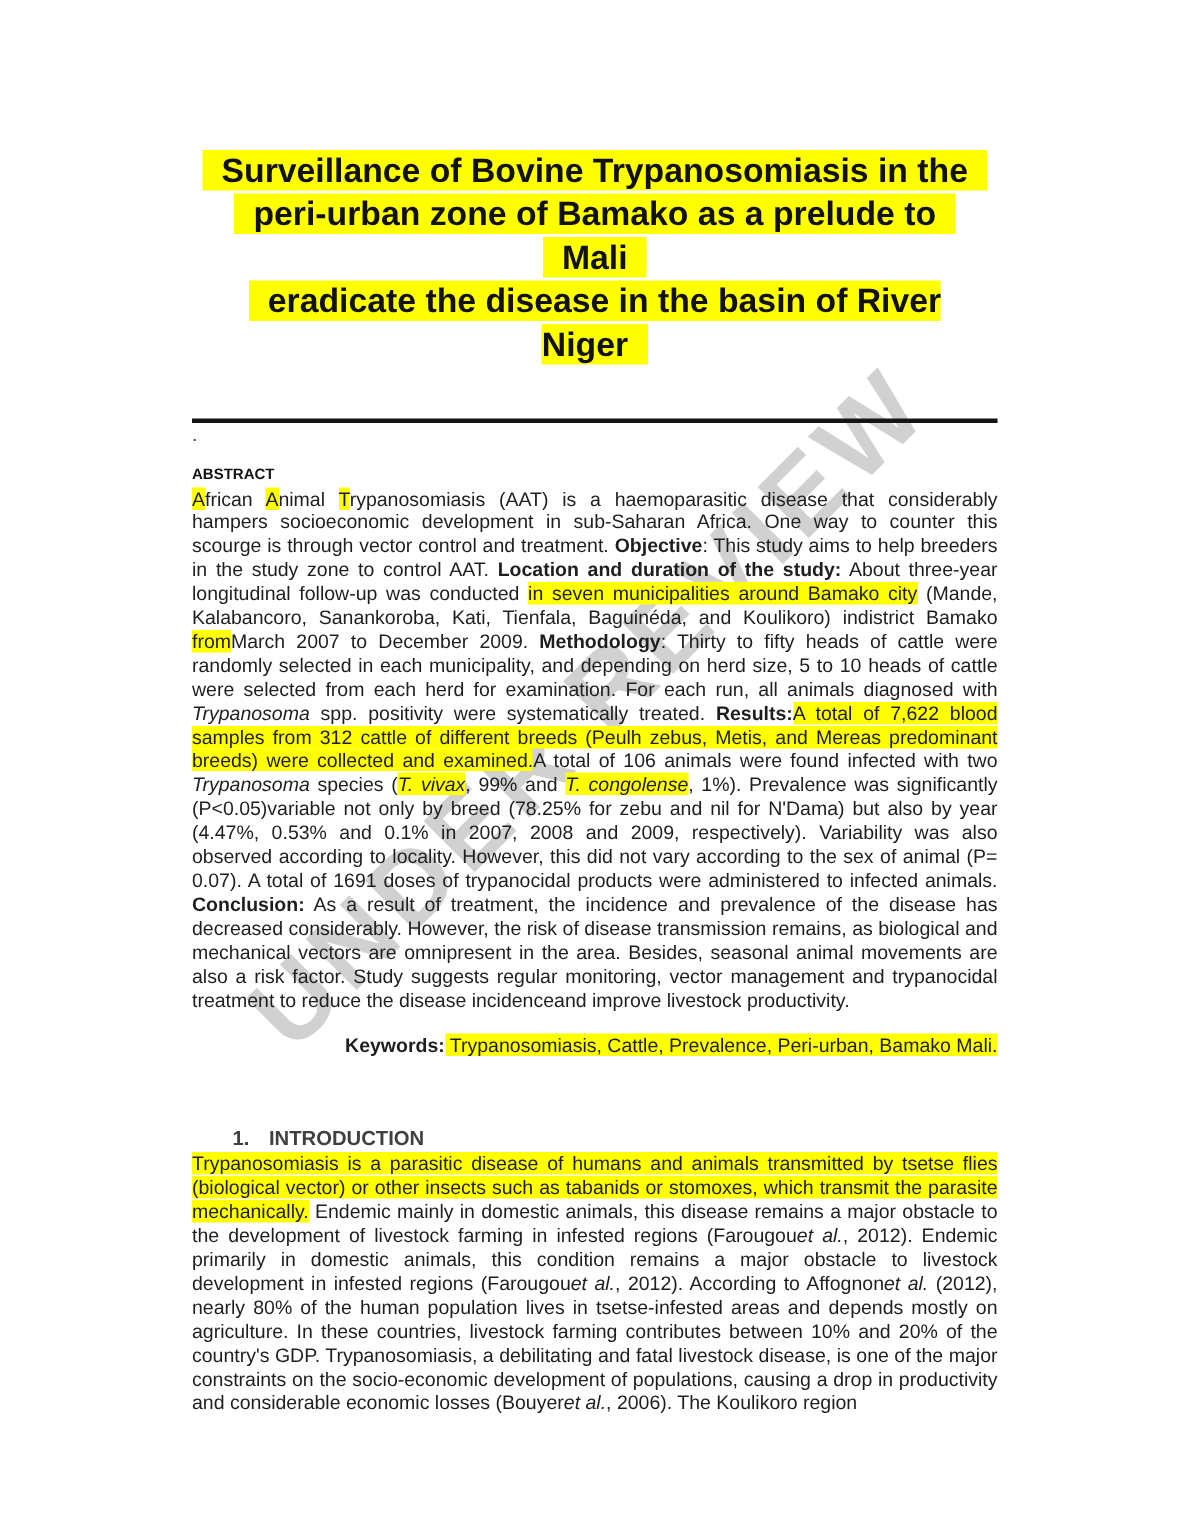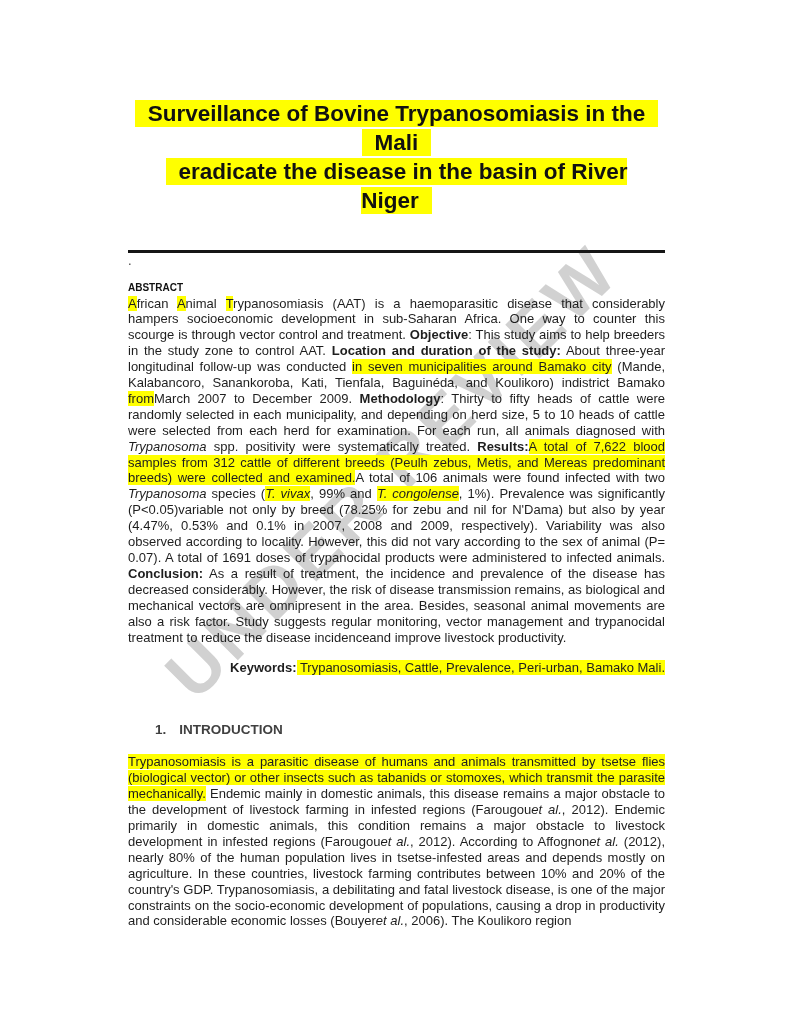--- a/index.html
+++ b/index.html
@@ -75,33 +75,34 @@
     margin-top:15px;
     text-align:right;
   }
   .intro-heading {
     margin:46px 0 0 27px;
     font-size:13.5px;
     font-weight:bold;
     color:#404040;
   }
   .intro-number { margin-right:13px; }
-  .intro-body { margin-top:17px; }
+  .intro-body { margin-top:2px; }
 </style>
 </head>
 <body>
 
 <div class="page">
 
   <div class="watermark">UNDER REVIEW</div>
 
   <div class="content">
 
     <h1 class="title">
       <span class="title-line"><span class="hl">Surveillance of Bovine Trypanosomiasis in the</span></span>
+      <span class="title-line"><span class="hl">peri-urban zone of Bamako as a prelude to</span></span>
       <span class="title-line"><span class="hl">Mali</span></span>
       <span class="title-line"><span class="hl">eradicate the disease in the basin of River Niger</span></span>
     </h1>
 
     <div class="rule"></div>
 
     <div class="dot-line">.</div>
 
     <div class="section-heading">ABSTRACT</div>
 

